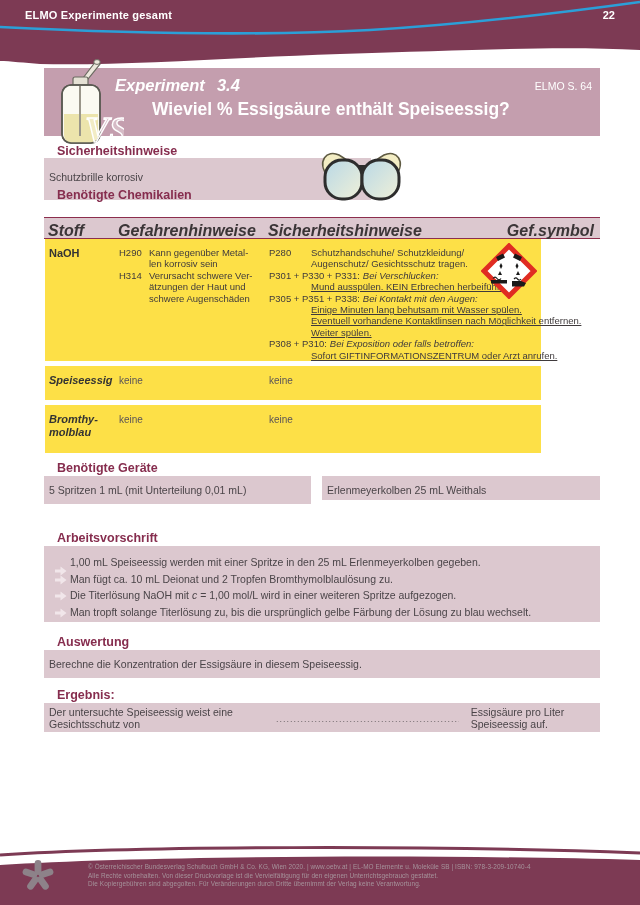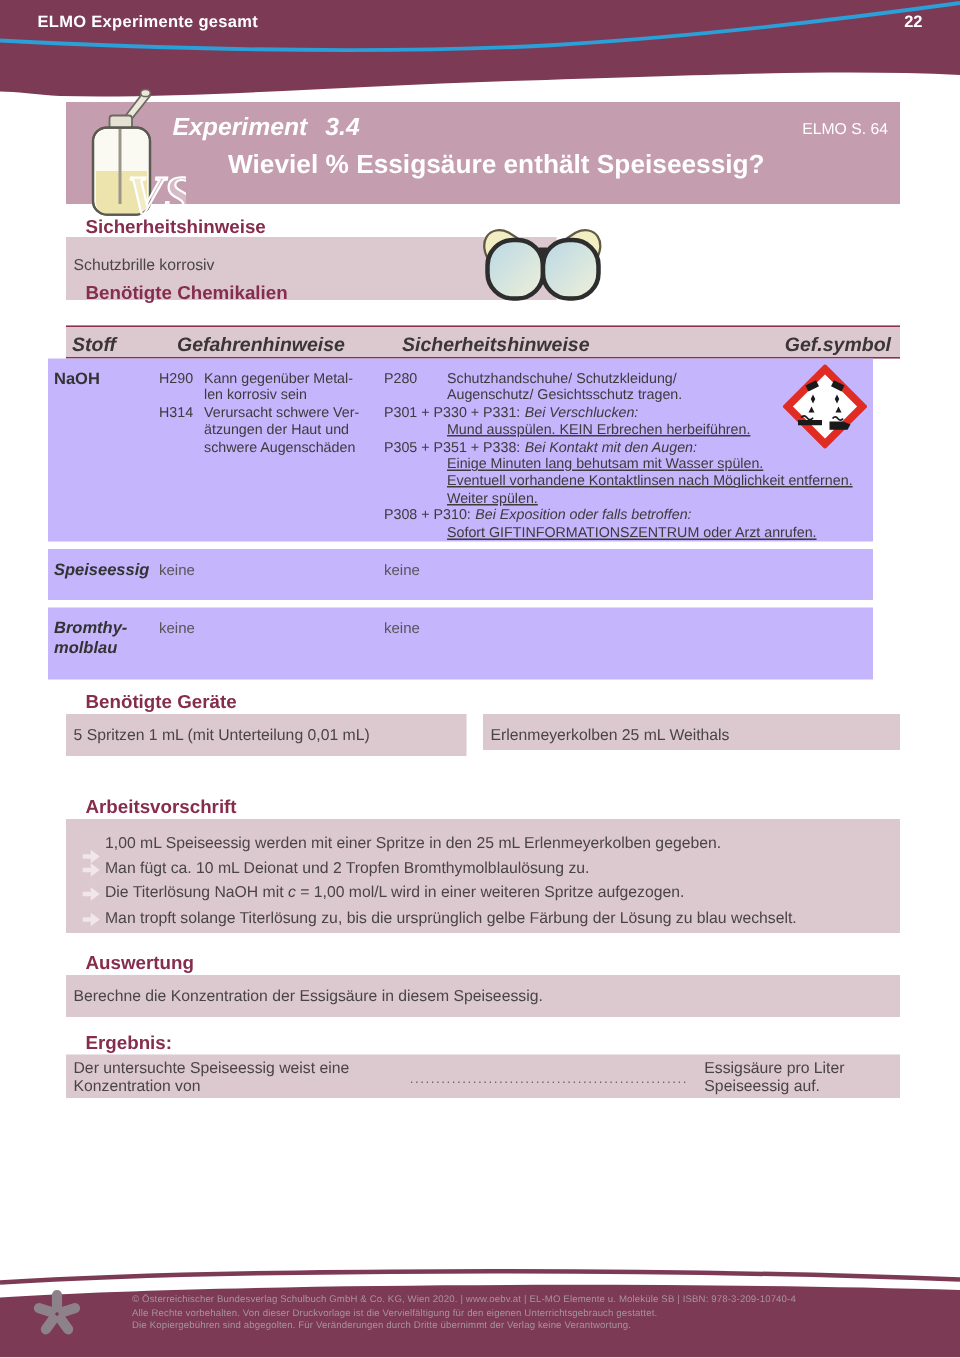--- a/index.html
+++ b/index.html
@@ -25,24 +25,24 @@
 
   
   .pbox{position:absolute;background:#dcc8cf;}
   .pbox .inner{padding:8px 6px 0 5px;font-size:10.5px;color:#4a4448;}
 
   .glasses-svg{position:absolute;left:309px;top:147px;}
 
   
   .tbl-head{position:absolute;left:44px;top:217px;width:556px;height:22px;background:#dcc8cf;
             border-top:1.5px solid #8c2e4d;border-bottom:1.5px solid #8c2e4d;box-sizing:border-box;}
-  .tbl-head span{position:absolute;top:4px;font-style:italic;font-weight:bold;font-size:13px;color:#3b3537;}
+  .tbl-head span{position:absolute;top:4px;font-style:italic;font-weight:bold;font-size:16px;color:#3b3537;}
   .col-sub{left:4px;} .col-hz{left:74px;} .col-pc{left:224px;} .col-sym{right:6px;}
 
-  .row{position:absolute;left:32px;width:550px;background:#c4b5fd;}
+  .row{position:absolute;left:45px;width:496px;background:#fde047;}
   .row .substance{position:absolute;left:4px;top:8px;font-weight:bold;font-size:11px;color:#333;}
   .row .substance.it{font-style:italic;white-space:pre-line;line-height:12.5px;}
   .row .keine1{position:absolute;left:74px;top:9px;font-size:10px;color:#5a5458;}
   .row .keine2{position:absolute;left:224px;top:9px;font-size:10px;color:#5a5458;}
 
   .hz-block{position:absolute;left:74px;top:8px;width:150px;font-size:9.5px;line-height:11.4px;color:#3f3a3c;}
   .hz{display:grid;grid-template-columns:30px auto;}
   .hz .txt{white-space:pre-line;}
 
   .pc-block{position:absolute;left:224px;top:8px;width:318px;font-size:9.5px;line-height:11.4px;color:#3f3a3c;}
@@ -219,21 +219,21 @@
   </div>
 
   <div class="sec-h" style="top:635px;">Auswertung</div>
   <div class="pbox eval-box">
     <div class="inner">Berechne die Konzentration der Essigsäure in diesem Speiseessig.</div>
   </div>
 
   <div class="sec-h" style="top:688px;">Ergebnis:</div>
   <div class="pbox res-box">
     <div class="res-line">
-      <span>Der untersuchte Speiseessig weist eine Konzentration von</span>
+      <span>Der untersuchte Speiseessig weist eine Gesichtsschutz von</span>
       <span class="res-dots">......................................................................</span>
       <span>Essigsäure pro Liter Speiseessig auf.</span>
     </div>
   </div>
 
   <svg class="footer-svg" width="640" height="62" viewBox="0 0 640 62">
     <path d="M0,12 C140,3 430,2 640,10" stroke="#7d3a54" stroke-width="3" fill="none"></path>
     <path d="M0,22 C140,13 430,11 640,17 L640,62 L0,62 Z" fill="#7d3a54"></path>
   </svg>
   <svg class="footer-icon" width="32" height="36" viewBox="0 0 32 36">

